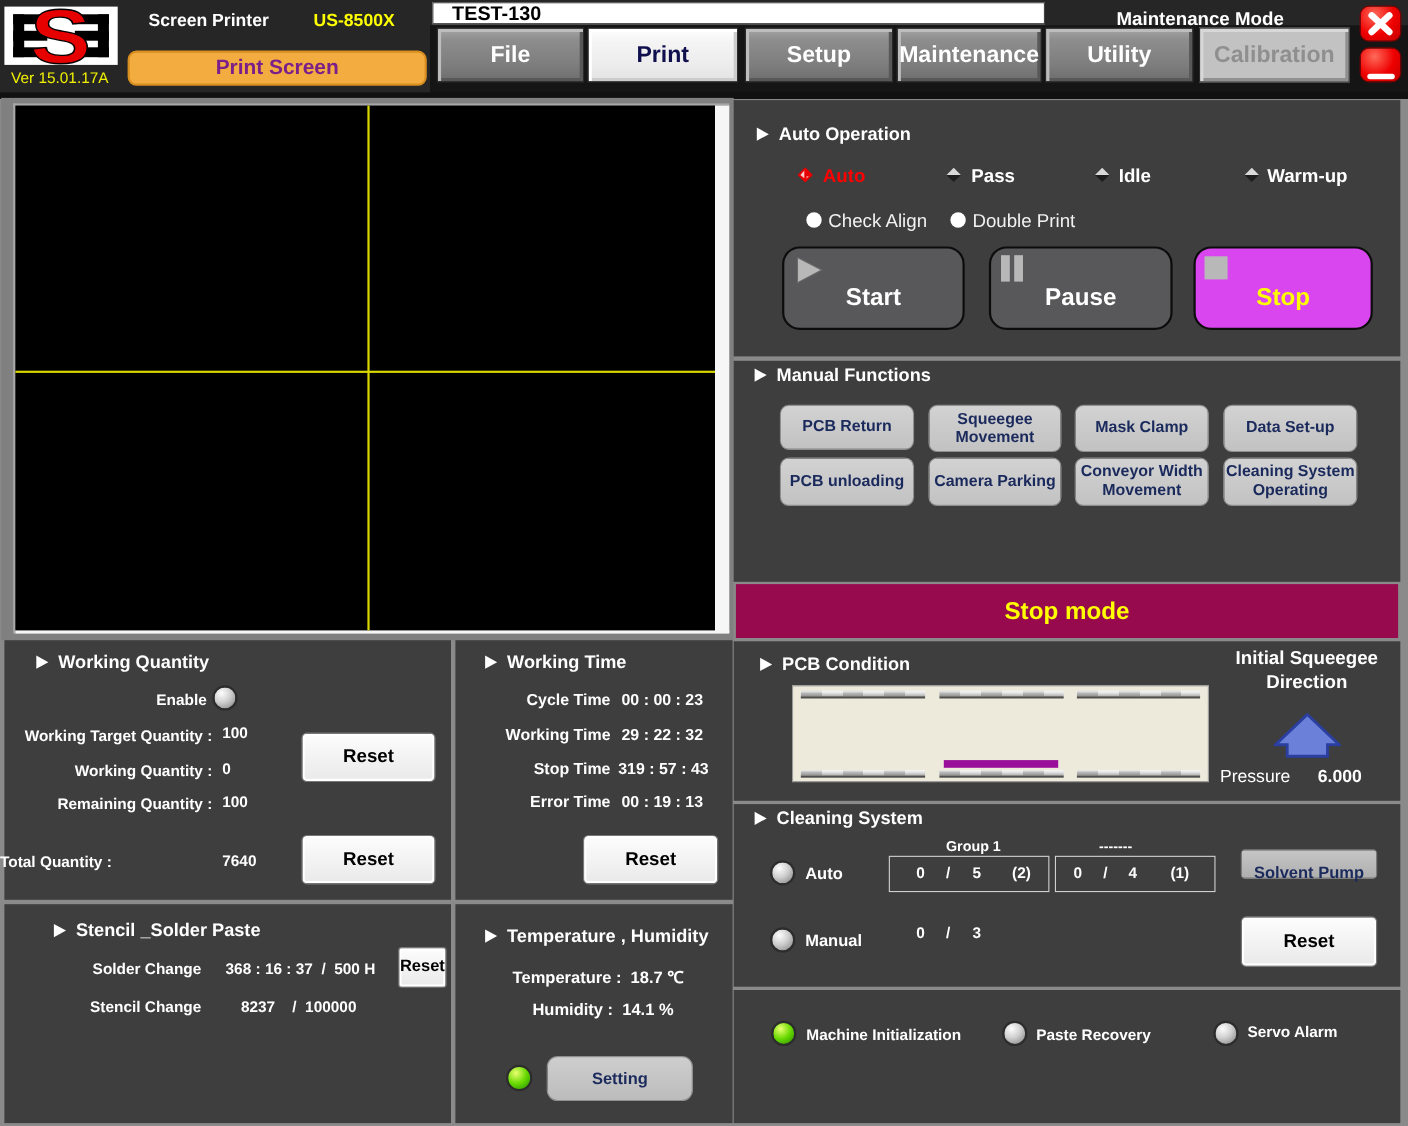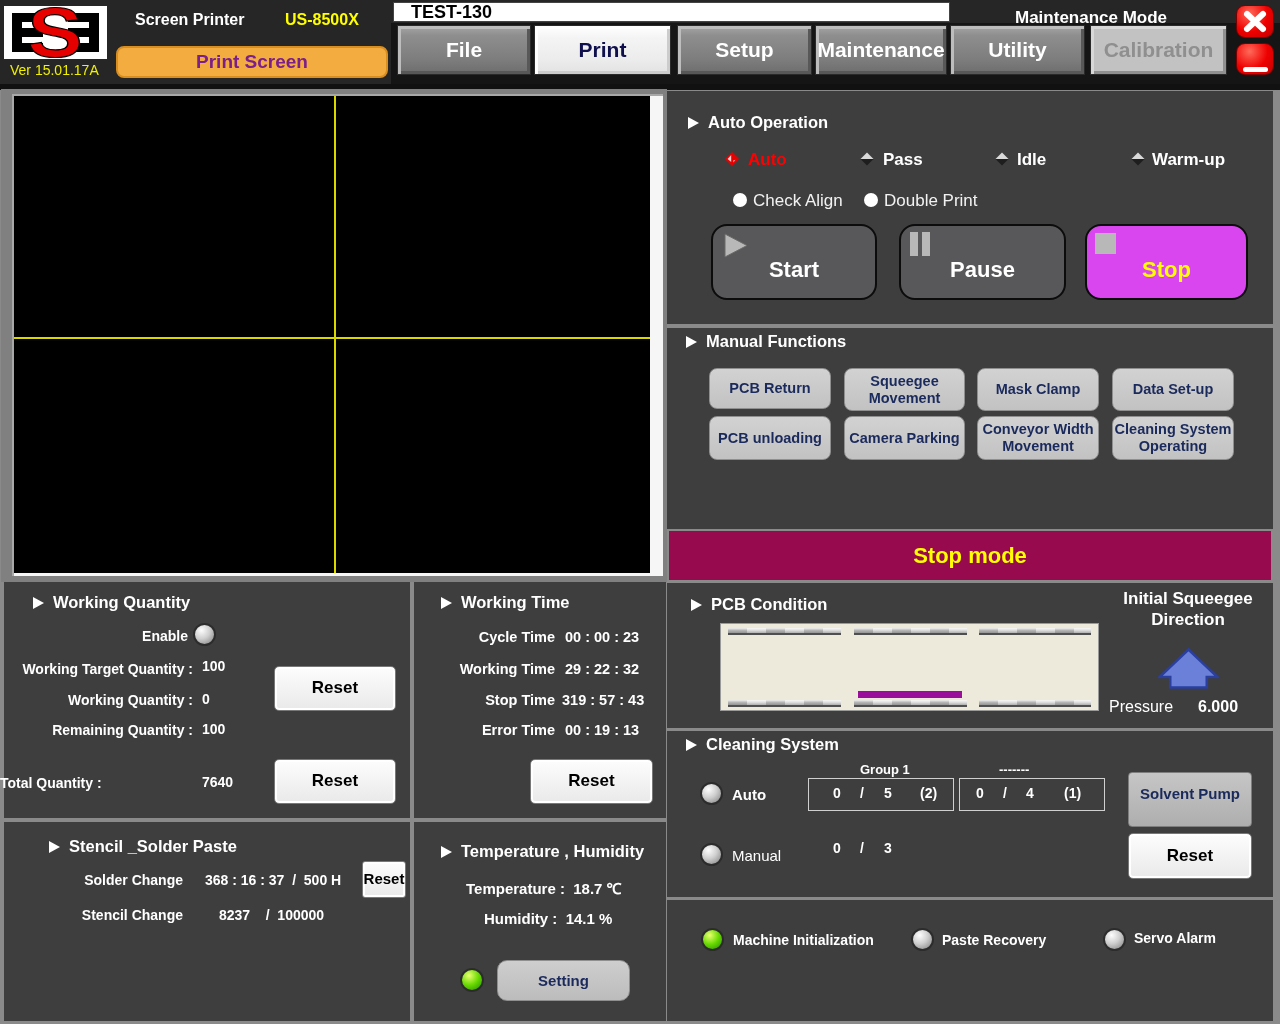--- a/index.html
+++ b/index.html
@@ -165,23 +165,23 @@
 <div class="abs" style="left:808px;top:778px;width:146px;height:33px;border:1px solid #d0d0d0"></div>
 <div class="abs" style="left:833px;top:785px;color:#fff;font-weight:700;font-size:14px">0</div>
 <div class="abs" style="left:860px;top:785px;color:#fff;font-weight:700;font-size:14px">/</div>
 <div class="abs" style="left:884px;top:785px;color:#fff;font-weight:700;font-size:14px">5</div>
 <div class="abs" style="left:920px;top:785px;color:#fff;font-weight:700;font-size:14px">(2)</div>
 <div class="abs" style="left:959px;top:778px;width:146px;height:33px;border:1px solid #d0d0d0"></div>
 <div class="abs" style="left:976px;top:785px;color:#fff;font-weight:700;font-size:14px">0</div>
 <div class="abs" style="left:1003px;top:785px;color:#fff;font-weight:700;font-size:14px">/</div>
 <div class="abs" style="left:1026px;top:785px;color:#fff;font-weight:700;font-size:14px">4</div>
 <div class="abs" style="left:1064px;top:785px;color:#fff;font-weight:700;font-size:14px">(1)</div>
-<div class="abs" style="left:1128px;top:772px;width:124px;height:55px;background:linear-gradient(180deg,#c6c6c6,#aeaeae);border:1px solid #7e7e7e;border-radius:4px;color:#1b2a5c;font-weight:700;font-size:15px;text-align:center;line-height:41px">Solvent Pump</div>
+<div class="abs" style="left:1128px;top:772px;width:124px;height:27px;background:linear-gradient(180deg,#c6c6c6,#aeaeae);border:1px solid #7e7e7e;border-radius:4px;color:#1b2a5c;font-weight:700;font-size:15px;text-align:center;line-height:41px">Solvent Pump</div>
 <div class="sphere" style="left:700px;top:843px"></div>
-<div class="abs" style="left:732px;top:847px;color:#fff;font-weight:400;font-size:15px">Manual</div>
+<div class="abs" style="left:732px;top:847px;color:#fff;font-weight:700;font-size:15px">Manual</div>
 <div class="abs" style="left:833px;top:840px;color:#fff;font-weight:700;font-size:14px">0</div>
 <div class="abs" style="left:860px;top:840px;color:#fff;font-weight:700;font-size:14px">/</div>
 <div class="abs" style="left:884px;top:840px;color:#fff;font-weight:700;font-size:14px">3</div>
 <div class="rbtn" style="left:1128px;top:833px;width:124px;height:46px;line-height:43px">Reset</div>
 
 <div class="panel" style="left:667px;top:900px;width:606px;height:121px"></div>
 <div class="abs" style="left:701px;top:928px;width:23px;height:23px;border-radius:50%;background:radial-gradient(circle at 35% 28%,#eaff70,#67d900 50%,#39a000 85%);border:2px solid #2c2c2c"></div>
 <div class="abs" style="left:733px;top:932px;color:#fff;font-weight:700;font-size:14px">Machine Initialization</div>
 <div class="abs" style="left:911px;top:928px;width:23px;height:23px;border-radius:50%;background:radial-gradient(circle at 35% 28%,#fdfdfd,#cfcfcf 45%,#9a9a9a 80%);border:2px solid #2c2c2c"></div>
 <div class="abs" style="left:942px;top:932px;color:#fff;font-weight:700;font-size:14px">Paste Recovery</div>

